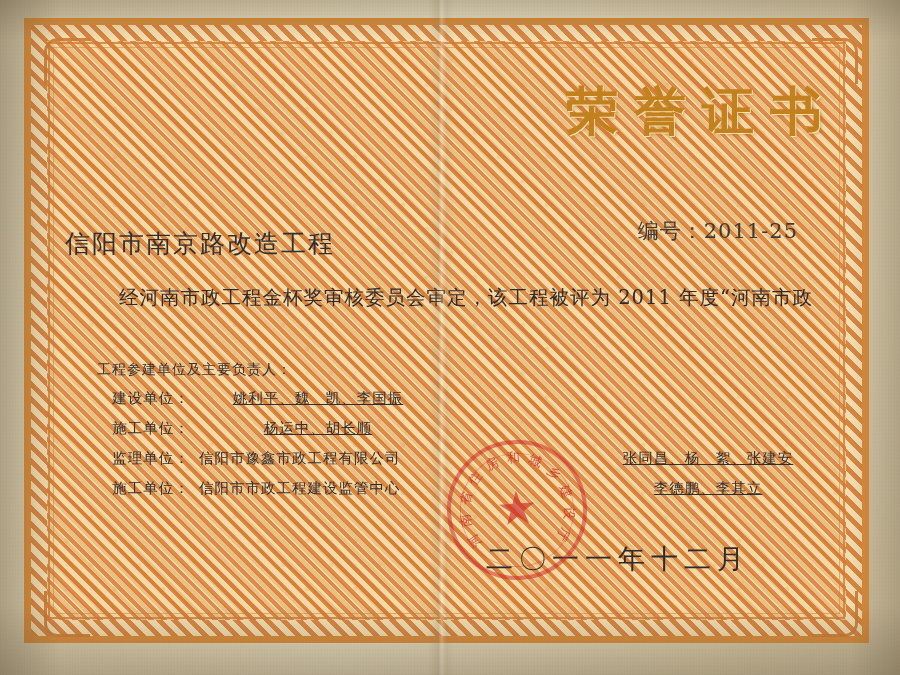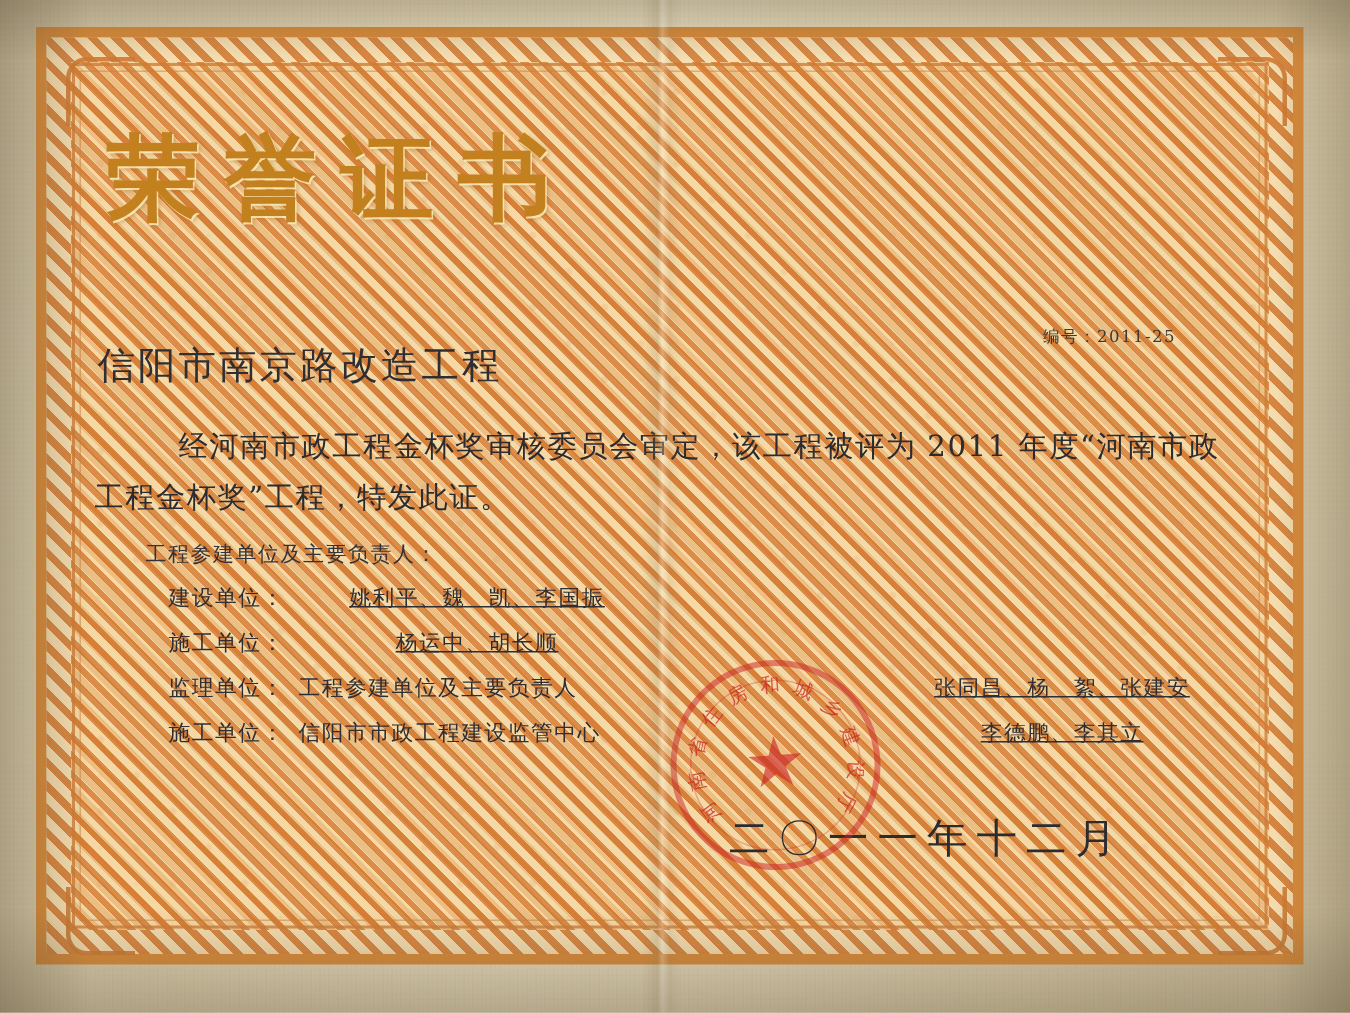--- a/index.html
+++ b/index.html
@@ -128,37 +128,37 @@
   .content {
     position: absolute;
     left: 55px; top: 49px;
     width: 783px; height: 563px;
   }
 
   .title {
     position: absolute;
     left: 0; top: 28px;
     width: 783px;
-    text-align: left;
+    text-align: right;
     font-family: "DejaVu Serif", "Liberation Serif", serif;
     font-weight: bold;
-    font-size: 62px;
+    font-size: 52px;
     letter-spacing: 16px;
     text-indent: 16px;
     color: #c2801f;
     text-shadow:
       1px 1px 0 rgba(255,240,190,0.8),
       2px 2px 3px rgba(150,95,20,0.35);
   }
 
   .serial {
     position: absolute;
-    right: 54px; top: 168px;
-    font-family: "DejaVu Serif", "Liberation Serif", serif;
-    font-size: 11px;
+    right: 40px; top: 168px;
+    font-family: "DejaVu Serif", "Liberation Serif", serif;
+    font-size: 21px;
     color: #3a3a3a;
     letter-spacing: 1px;
   }
 
   .project-name {
     position: absolute;
     left: 10px; top: 178px;
     font-family: "DejaVu Serif", "Liberation Serif", serif;
     font-size: 25px;
     color: #2f2f33;
@@ -280,37 +280,36 @@
     <div class="title">荣誉证书</div>
 
     <div class="serial">
       <span>编号：</span><span>2011-25</span>
     </div>
 
     <div class="project-name">信阳市南京路改造工程</div>
 
     <div class="body-text">
       <div class="indent">经河南市政工程金杯奖审核委员会审定，该工程被评为 2011 年度“河南市政</div>
-      <div>工程金杯奖”工程，特发此证。</div>
     </div>
 
     <div class="units-heading">工程参建单位及主要负责人：</div>
 
     <div class="units">
       <div class="unit-row">
         <span class="unit-label">建设单位：</span>
         <span class="unit-people">姚利平、魏　凯、李国振</span>
       </div>
       <div class="unit-row">
         <span class="unit-label">施工单位：</span>
         <span class="unit-people">杨运中、胡长顺</span>
       </div>
       <div class="unit-row">
         <span class="unit-label">监理单位：</span>
-        <span class="unit-value">工程参建单位及主要负责人</span>
+        <span class="unit-value">信阳市豫鑫市政工程有限公司</span>
         <span class="unit-people">张同昌、杨　絮、张建安</span>
       </div>
       <div class="unit-row">
         <span class="unit-label">施工单位：</span>
         <span class="unit-value">信阳市市政工程建设监管中心</span>
         <span class="unit-people">李德鹏、李其立</span>
       </div>
     </div>
 
     <div class="date">二〇一一年十二月</div>

